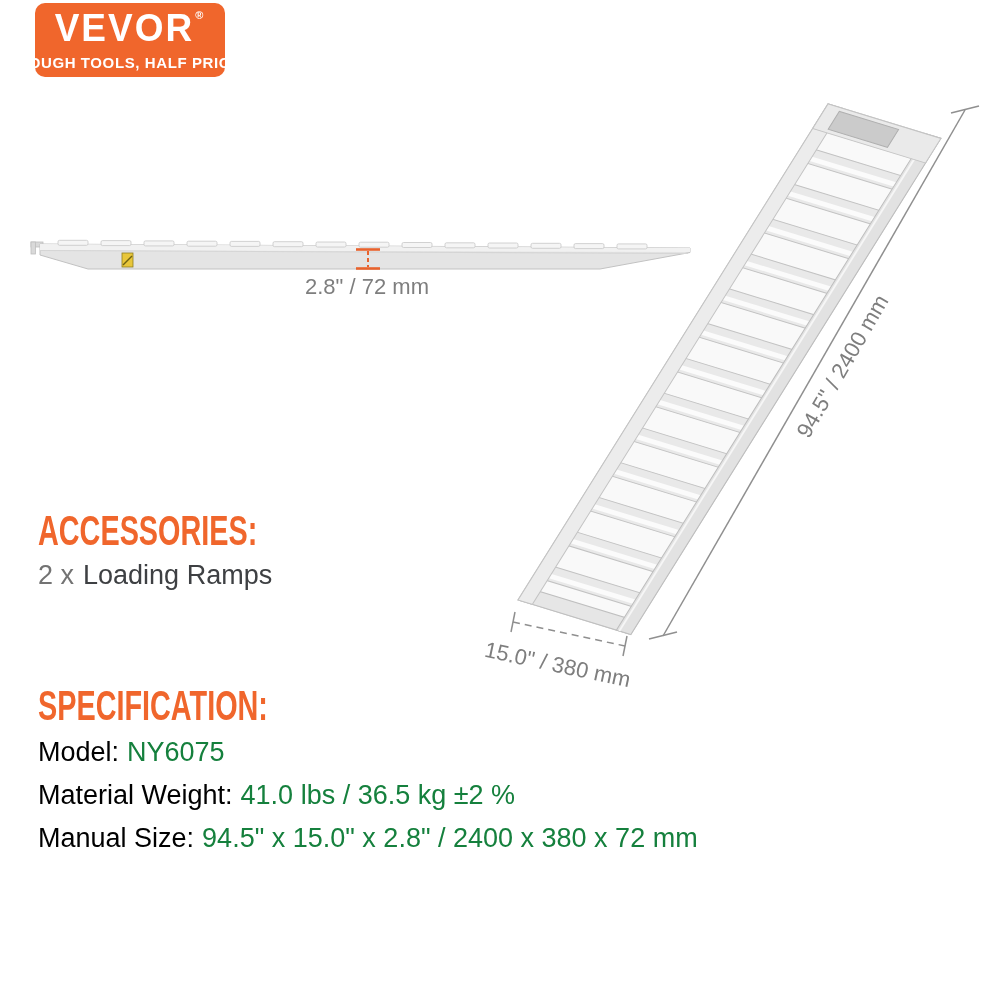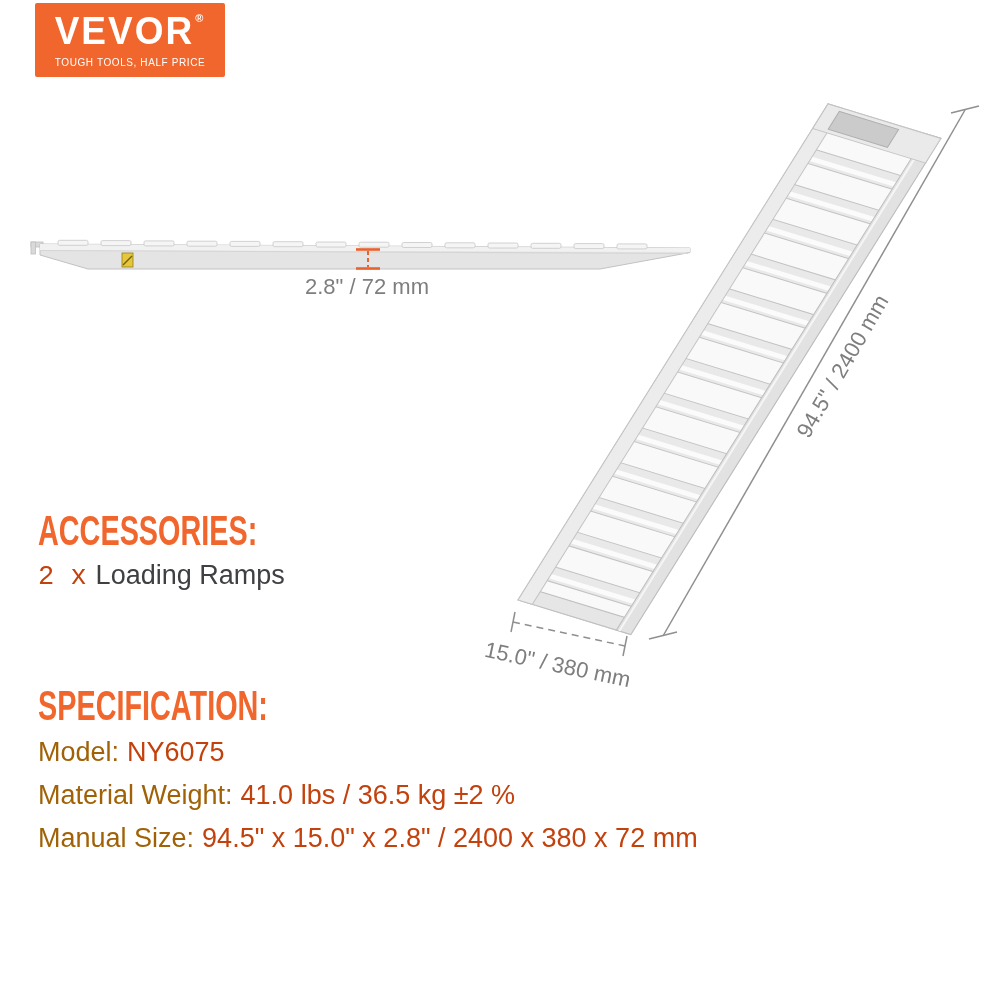--- a/index.html
+++ b/index.html
@@ -3,42 +3,42 @@
 <meta charset="utf-8">
 <style>
   html,body{margin:0;padding:0;background:#fff;}
   #canvas{
     position:relative;width:1000px;height:1000px;background:#ffffff;
     overflow:hidden;font-family:"Liberation Sans",sans-serif;
   }
   
   .logo{
     position:absolute;left:35px;top:3px;width:190px;height:74px;
-    background:#F0662C;border-radius:2px;display:flex;flex-direction:column;
+    background:#F0662C;border-radius:10px;display:flex;flex-direction:column;
     align-items:center;justify-content:center;color:#fff;
   }
   .logo-word{font-size:37px;font-weight:bold;letter-spacing:2px;line-height:1;
     display:flex;align-items:flex-start;transform:scaleY(1.05);}
   .logo-word .reg{font-size:11px;font-weight:bold;margin-top:1px;margin-left:1px;}
-  .logo-tagline{font-size:10px;font-weight:normal;letter-spacing:0.6px;margin-top:8px;white-space:nowrap;}
+  .logo-tagline{font-size:15px;font-weight:bold;letter-spacing:0.6px;margin-top:8px;white-space:nowrap;}
   
   #diagram{position:absolute;left:0;top:0;}
   .dim-text{font-size:22px;fill:#7E7E7E;font-family:"Liberation Sans",sans-serif;}
   
   .section-heading{
     position:absolute;left:38px;font-size:43px;font-weight:bold;color:#F0662C;
     line-height:1;transform:scaleX(0.67);transform-origin:left top;white-space:nowrap;
   }
   
   .acc-list{position:absolute;left:38px;top:557px;font-size:27px;color:#3E4043;line-height:37px;}
-  .acc-qty{color:#c2410c;margin-right:9px;font-family:Liberation Mono, monospace;}
+  .acc-qty{color:#737373;margin-right:9px;}
   
   .spec-list{position:absolute;left:38px;top:731px;font-size:27px;line-height:43px;}
-  .spec-label{color:#a16207;margin-right:8px;}
-  .spec-value{color:#c2410c;}
+  .spec-label{color:#000000;margin-right:8px;}
+  .spec-value{color:#15803d;}
 </style>
 </head>
 <body>
 
 <div id="canvas">
 
   <div class="logo">
     <div class="logo-word">
       <span>VEVOR</span>
         <span class="reg">®</span>

